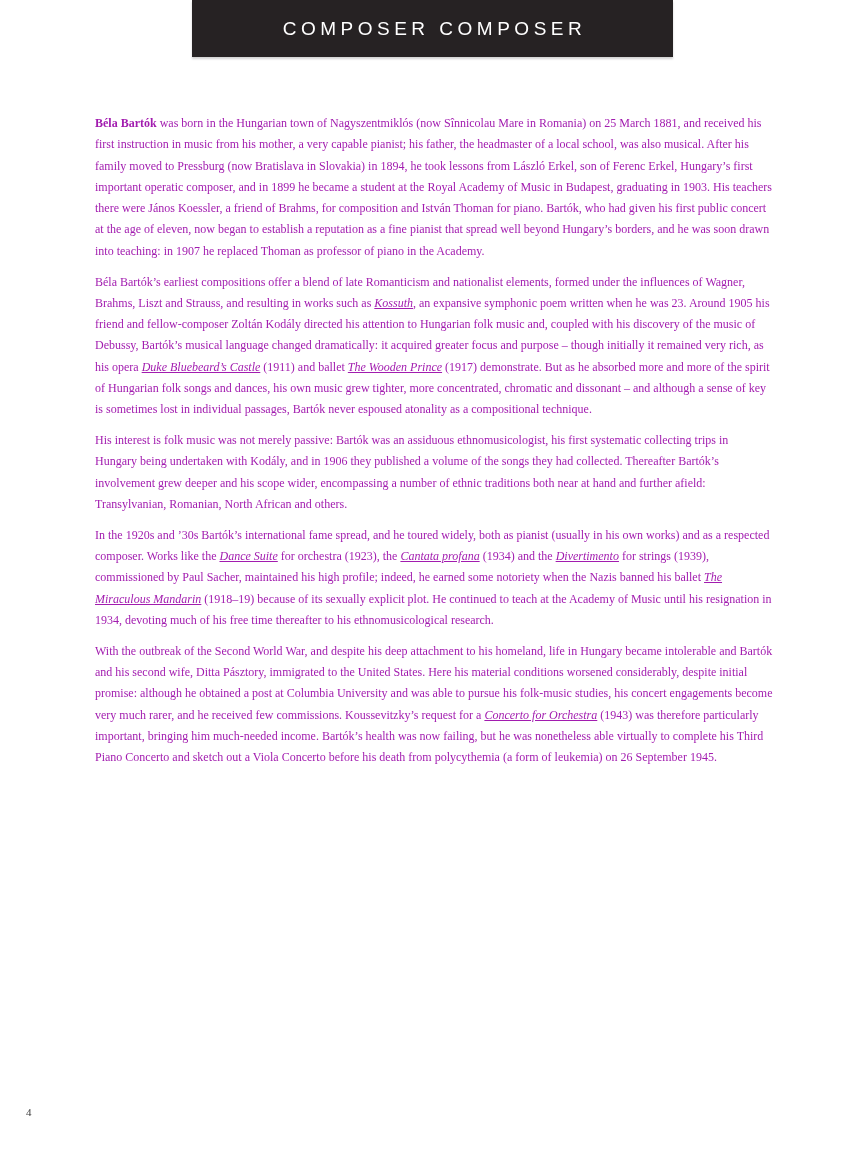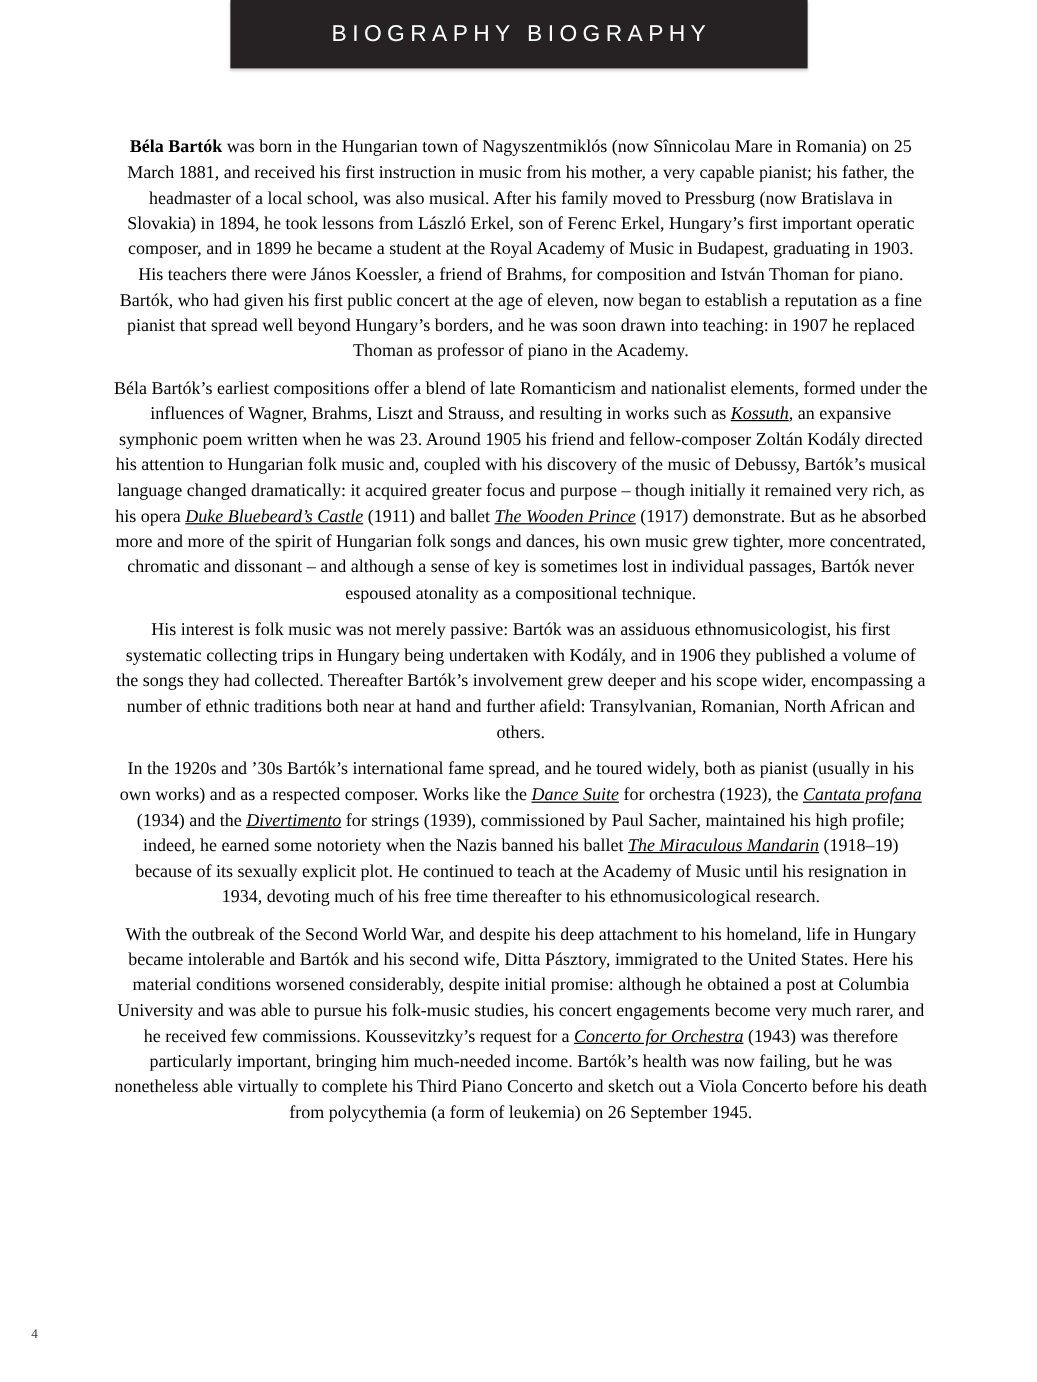--- a/index.html
+++ b/index.html
@@ -34,24 +34,24 @@
     letter-spacing: 4.5px;
     color: #ffffff;
     white-space: nowrap;
     padding-left: 4px; 
   }
   .content {
     position: absolute;
     left: 95px;
     top: 113px;
     width: 678px;
-    font-size: 15px;
+    font-size: 12px;
     line-height: 21.3px;
-    color: #000000;
-    text-align: center;
+    color: #a21caf;
+    text-align: left;
   }
   .para {
     margin: 0 0 9.5px 0;
   }
   .run-normal { font-style: normal; font-weight: normal; }
   .run-bold   { font-weight: bold; }
   .run-italic { font-style: italic; text-decoration: underline; }
   .page-number {
     position: absolute;
     left: 26px;
@@ -59,21 +59,21 @@
     font-size: 11px;
     color: #3a3a3a;
     font-family: "Liberation Serif", "DejaVu Serif", serif;
   }
 </style>
 </head>
 <body>
 
 <div class="page">
   <header class="banner" style="background: rgb(38, 34, 35);">
-    <span class="banner-title" style="color: rgb(255, 255, 255);">BIOGRAPHY BIOGRAPHY</span>
+    <span class="banner-title" style="color: rgb(255, 255, 255);">COMPOSER COMPOSER</span>
   </header>
 
   <main class="content">
       <p class="para"><span class="run-bold">Béla Bartók</span><span class="run-normal"> was born in the Hungarian town of Nagyszentmiklós (now Sînnicolau Mare in Romania) on 25 March 1881, and received his first instruction in music from his mother, a very capable pianist; his father, the headmaster of a local school, was also musical. After his family moved to Pressburg (now Bratislava in Slovakia) in 1894, he took lessons from László Erkel, son of Ferenc Erkel, Hungary’s first important operatic composer, and in 1899 he became a student at the Royal Academy of Music in Budapest, graduating in 1903. His teachers there were János Koessler, a friend of Brahms, for composition and István Thoman for piano. Bartók, who had given his first public concert at the age of eleven, now began to establish a reputation as a fine pianist that spread well beyond Hungary’s borders, and he was soon drawn into teaching: in 1907 he replaced Thoman as professor of piano in the Academy.</span></p>
       <p class="para"><span class="run-normal">Béla Bartók’s earliest compositions offer a blend of late Romanticism and nationalist elements, formed under the influences of Wagner, Brahms, Liszt and Strauss, and resulting in works such as </span><span class="run-italic">Kossuth</span><span class="run-normal">, an expansive symphonic poem written when he was 23. Around 1905 his friend and fellow-composer Zoltán Kodály directed his attention to Hungarian folk music and, coupled with his discovery of the music of Debussy, Bartók’s musical language changed dramatically: it acquired greater focus and purpose – though initially it remained very rich, as his opera </span><span class="run-italic">Duke Bluebeard’s Castle</span><span class="run-normal"> (1911) and ballet </span><span class="run-italic">The Wooden Prince</span><span class="run-normal"> (1917) demonstrate. But as he absorbed more and more of the spirit of Hungarian folk songs and dances, his own music grew tighter, more concentrated, chromatic and dissonant – and although a sense of key is sometimes lost in individual passages, Bartók never espoused atonality as a compositional technique.</span></p>
       <p class="para"><span class="run-normal">His interest is folk music was not merely passive: Bartók was an assiduous ethnomusicologist, his first systematic collecting trips in Hungary being undertaken with Kodály, and in 1906 they published a volume of the songs they had collected. Thereafter Bartók’s involvement grew deeper and his scope wider, encompassing a number of ethnic traditions both near at hand and further afield: Transylvanian, Romanian, North African and others.</span></p>
       <p class="para"><span class="run-normal">In the 1920s and ’30s Bartók’s international fame spread, and he toured widely, both as pianist (usually in his own works) and as a respected composer. Works like the </span><span class="run-italic">Dance Suite</span><span class="run-normal"> for orchestra (1923), the </span><span class="run-italic">Cantata profana</span><span class="run-normal"> (1934) and the </span><span class="run-italic">Divertimento</span><span class="run-normal"> for strings (1939), commissioned by Paul Sacher, maintained his high profile; indeed, he earned some notoriety when the Nazis banned his ballet </span><span class="run-italic">The Miraculous Mandarin</span><span class="run-normal"> (1918–19) because of its sexually explicit plot. He continued to teach at the Academy of Music until his resignation in 1934, devoting much of his free time thereafter to his ethnomusicological research.</span></p>
       <p class="para"><span class="run-normal">With the outbreak of the Second World War, and despite his deep attachment to his homeland, life in Hungary became intolerable and Bartók and his second wife, Ditta Pásztory, immigrated to the United States. Here his material conditions worsened considerably, despite initial promise: although he obtained a post at Columbia University and was able to pursue his folk-music studies, his concert engagements become very much rarer, and he received few commissions. Koussevitzky’s request for a </span><span class="run-italic">Concerto for Orchestra</span><span class="run-normal"> (1943) was therefore particularly important, bringing him much-needed income. Bartók’s health was now failing, but he was nonetheless able virtually to complete his Third Piano Concerto and sketch out a Viola Concerto before his death from polycythemia (a form of leukemia) on 26 September 1945.</span></p>
     </main>
 

